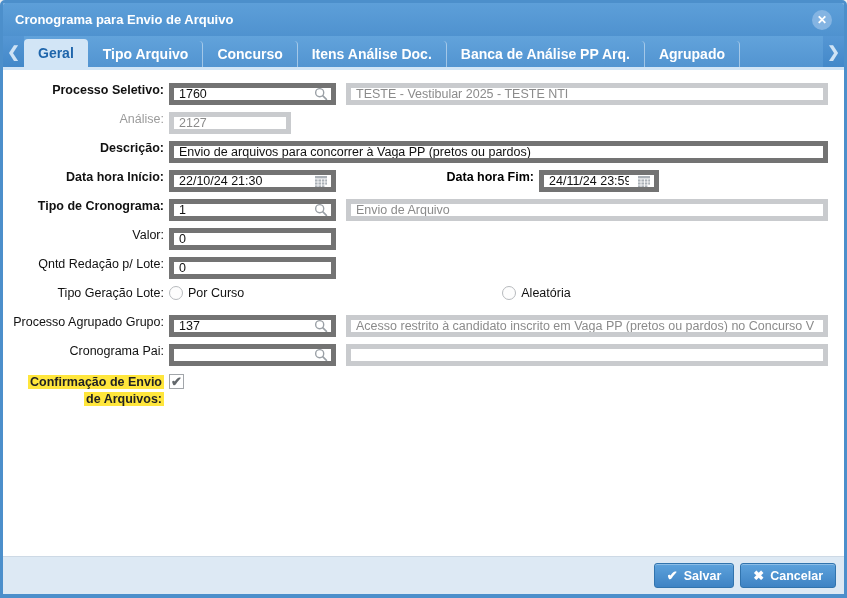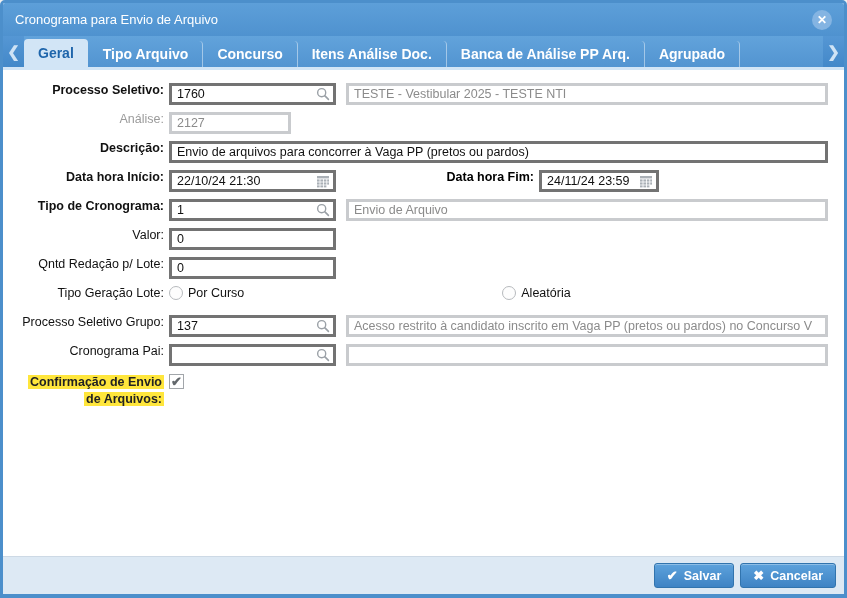--- a/index.html
+++ b/index.html
@@ -7,21 +7,21 @@
   .window {
     position:relative; width:847px; height:598px;
     border:3px solid #4c8fcb; border-bottom-width:4px;
     border-radius:5px 5px 0 0; overflow:hidden; background:#fff;
   }
   
   .titlebar {
     height:33px; background:linear-gradient(#5d9fd9,#4f92cf);
     display:flex; align-items:center; padding:0 12px;
   }
-  .titlebar .title { color:#fff; font-weight:normal; font-size:13px; flex:1; }
+  .titlebar .title { color:#fff; font-weight:bold; font-size:13px; flex:1; }
   .close-btn {
     width:20px; height:20px; border-radius:50%; background:#84b4e2;
     color:#fff; font-size:12px; font-weight:bold; line-height:20px;
     text-align:center; cursor:pointer;
   }
   
   .tabbar {
     position:relative; height:31px;
     background:linear-gradient(#62a3db,#5294d1);
     display:flex; align-items:flex-end; overflow:hidden;
@@ -50,21 +50,21 @@
   .content { background:#fff; height:485px; padding-top:13px; overflow:hidden; }
   .row { display:flex; align-items:flex-start; margin:0 8px 7px 8px; height:22px; }
   .row.tall { height:auto; align-items:flex-start; }
   .lbl {
     width:158px; flex-shrink:0; text-align:right; padding-right:5px;
     font-size:12.5px; color:#111; white-space:nowrap;
   }
   .lbl.b { font-weight:bold; }
   .lbl.dis { color:#9b9b9b; }
   .field {
-    height:22px; border:3px solid #737373; background:#fff;
+    height:22px; border:5px solid #737373; background:#fff;
     display:flex; align-items:center; overflow:hidden;
   }
   .field input {
     border:none; outline:none; flex:1; min-width:0; font-size:12.5px;
     padding:0 5px; color:#111; background:transparent;
   }
   .field.dis { border-color:#c9cbce; }
   .field.dis input { color:#8b8b8b; }
   .w-sm { width:167px; }
   .w-dt { width:120px; }
@@ -243,21 +243,21 @@
         <span class="radio"></span>
         <span class="radio-label">Por Curso</span>
       </div>
       <div class="radio-group" style="margin-left:258px;">
         <span class="radio"></span>
         <span class="radio-label">Aleatória</span>
       </div>
     </div>
 
     <div class="row">
-      <div class="lbl">Processo Seletivo Grupo:</div>
+      <div class="lbl">Processo Agrupado Grupo:</div>
       <div class="field w-sm">
         <input value="137" style="">
         <div class="trigger">
           <svg width="14" height="14" viewBox="0 0 16 16">
               <circle cx="6.5" cy="6.5" r="4.6" fill="none" stroke="#9aa0a6" stroke-width="1.6"></circle>
               <line x1="10.2" y1="10.2" x2="14.2" y2="14.2" stroke="#9aa0a6" stroke-width="1.8" stroke-linecap="round"></line>
             </svg>
         </div>
       </div>
       <div class="field dis grow gap10" style="margin-right:8px;">

